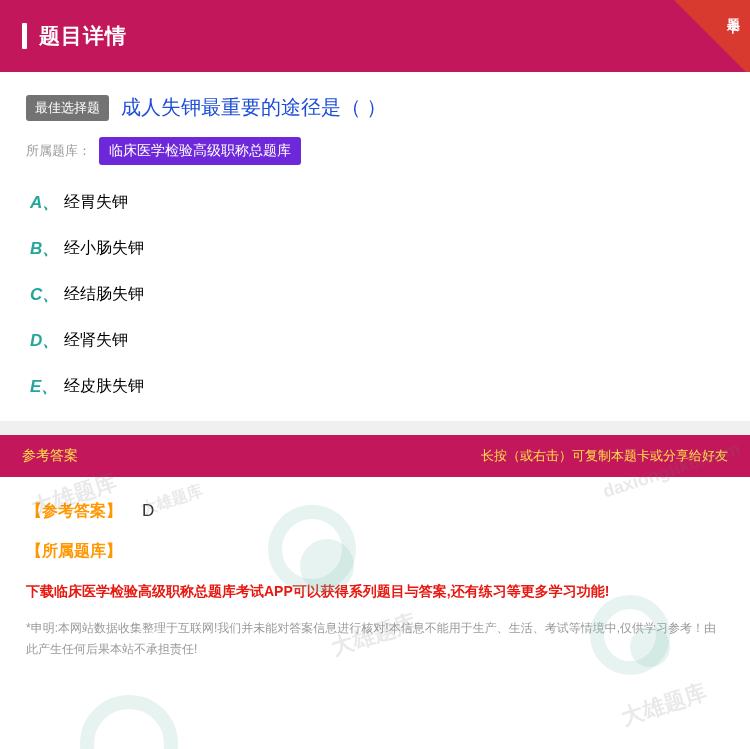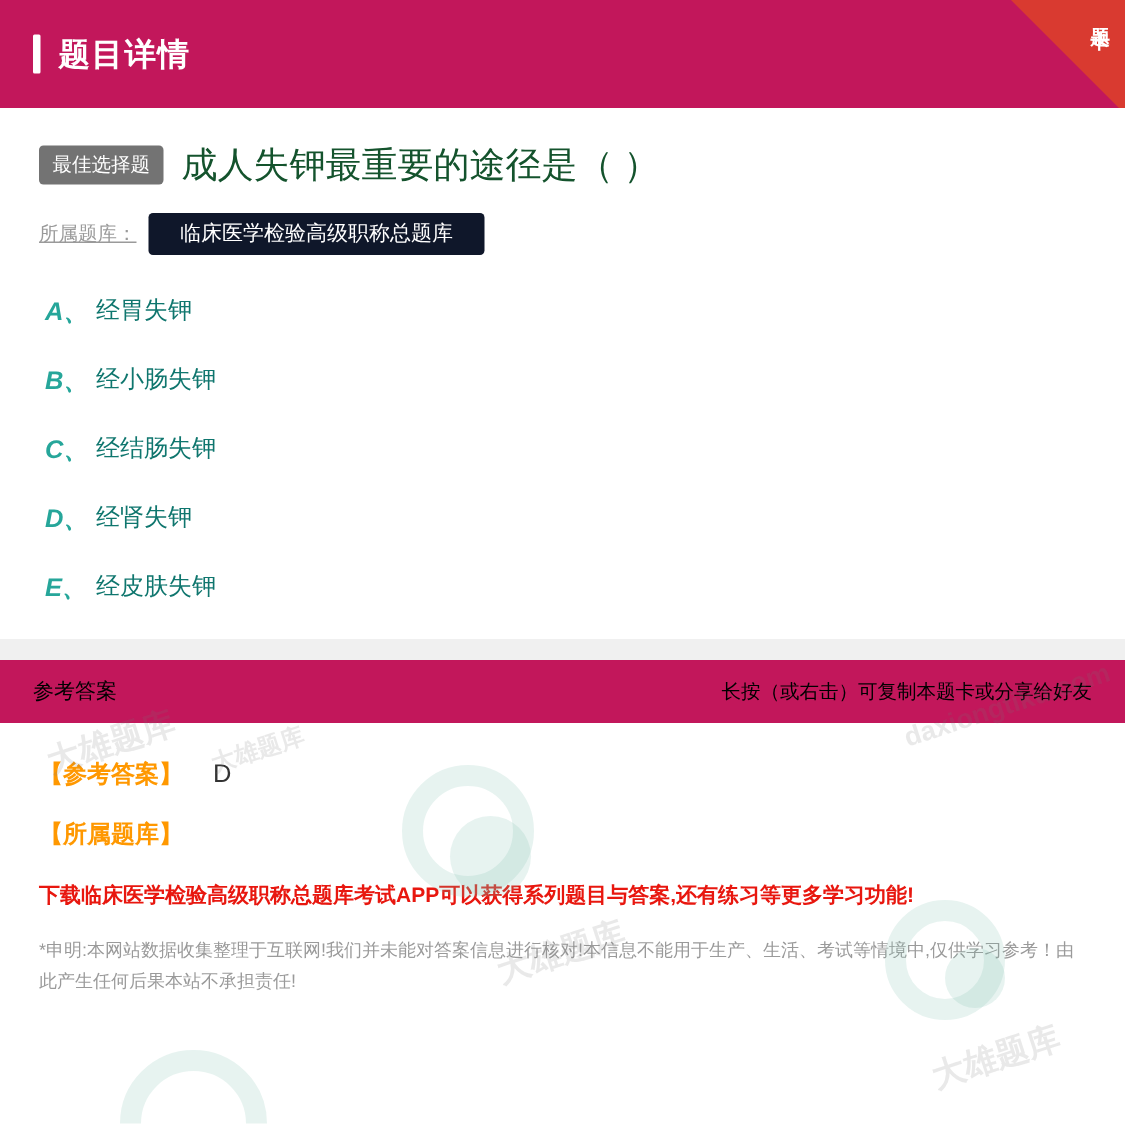--- a/index.html
+++ b/index.html
@@ -43,49 +43,49 @@
   }
 
   
   .question-wrap{padding:22px 26px 0 26px;}
   .q-title-row{display:flex;align-items:center;}
   .q-type-tag{
     background:#737373;color:#fff;font-size:13px;
     padding:4px 9px;border-radius:3px;white-space:nowrap;
   }
   .q-title{
-    font-size:24px;color:#14532d;margin-left:12px;font-weight:normal;
+    font-size:20px;color:#1d4ed8;margin-left:12px;font-weight:normal;
   }
   .q-bank-row{
     display:flex;align-items:center;margin-top:16px;
   }
-  .q-bank-label{font-size:13px;color:#9a9a9a;text-decoration:underline;}
+  .q-bank-label{font-size:13px;color:#9a9a9a;}
   .q-bank-value{
-    margin-left:8px;background:#0f172a;color:#fff;font-size:14px;
-    padding:5px 21px;border-radius:3px;
+    margin-left:8px;background:#6d28d9;color:#fff;font-size:14px;
+    padding:5px 10px;border-radius:3px;
   }
 
   
   .options{margin-top:26px;padding-left:4px;}
   .opt{
     display:flex;align-items:center;margin-bottom:23px;
   }
   .opt-letter{
     color:#26a69a;font-size:17px;font-style:italic;font-weight:bold;
     width:34px;
   }
-  .opt-text{font-size:16px;color:#0f766e;}
+  .opt-text{font-size:16px;color:#000000;}
 
   
   .grey-gap{height:14px;background:#f0f0f0;margin-top:14px;}
 
   
   .answer-bar{
     background:#c2175b;height:42px;display:flex;align-items:center;
-    justify-content:space-between;padding:0 22px;color:#000000;
+    justify-content:space-between;padding:0 22px;color:#fde047;
   }
   .answer-bar .left{font-size:14px;}
   .answer-bar .right{font-size:13px;}
 
   
   .analysis{
     position:relative;padding:22px 26px 8px 26px;
     background:#ffffff;
   }
   .ana-label{

